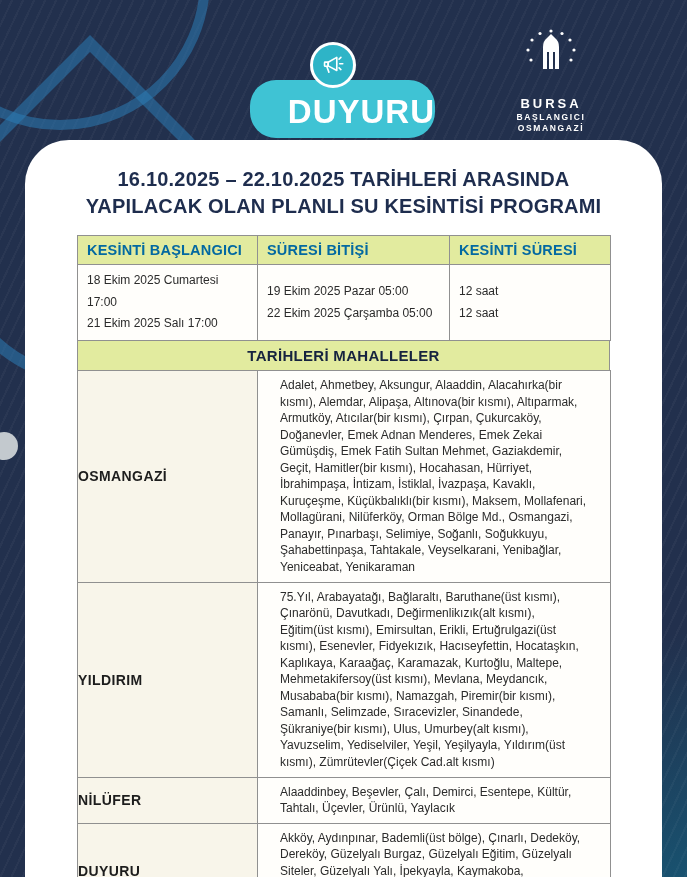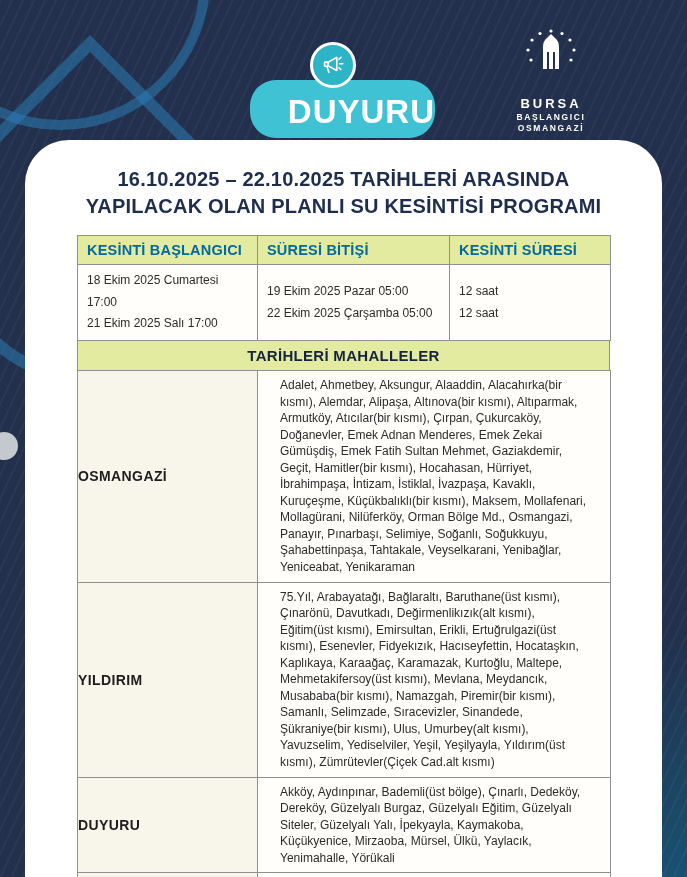--- a/index.html
+++ b/index.html
@@ -198,20 +198,24 @@
         <tbody>
           <tr>
             <th>OSMANGAZİ</th>
             <td>Adalet, Ahmetbey, Aksungur, Alaaddin, Alacahırka(bir kısmı), Alemdar, Alipaşa, Altınova(bir kısmı), Altıparmak, Armutköy, Atıcılar(bir kısmı), Çırpan, Çukurcaköy, Doğanevler, Emek Adnan Menderes, Emek Zekai Gümüşdiş, Emek Fatih Sultan Mehmet, Gaziakdemir, Geçit, Hamitler(bir kısmı), Hocahasan, Hürriyet, İbrahimpaşa, İntizam, İstiklal, İvazpaşa, Kavaklı, Kuruçeşme, Küçükbalıklı(bir kısmı), Maksem, Mollafenari, Mollagürani, Nilüferköy, Orman Bölge Md., Osmangazi, Panayır, Pınarbaşı, Selimiye, Soğanlı, Soğukkuyu, Şahabettinpaşa, Tahtakale, Veyselkarani, Yenibağlar, Yeniceabat, Yenikaraman</td>
           </tr>
           <tr>
             <th>YILDIRIM</th>
             <td>75.Yıl, Arabayatağı, Bağlaraltı, Baruthane(üst kısmı), Çınarönü, Davutkadı, Değirmenlikızık(alt kısmı), Eğitim(üst kısmı), Emirsultan, Erikli, Ertuğrulgazi(üst kısmı), Esenevler, Fidyekızık, Hacıseyfettin, Hocataşkın, Kaplıkaya, Karaağaç, Karamazak, Kurtoğlu, Maltepe, Mehmetakifersoy(üst kısmı), Mevlana, Meydancık, Musababa(bir kısmı), Namazgah, Piremir(bir kısmı), Samanlı, Selimzade, Sıracevizler, Sinandede, Şükraniye(bir kısmı), Ulus, Umurbey(alt kısmı), Yavuzselim, Yediselviler, Yeşil, Yeşilyayla, Yıldırım(üst kısmı), Zümrütevler(Çiçek Cad.alt kısmı)</td>
           </tr>
           <tr>
+            <th>NİLÜFER</th>
+            <td>Alaaddinbey, Beşevler, Çalı, Demirci, Esentepe, Kültür, Tahtalı, Üçevler, Ürünlü, Yaylacık</td>
+          </tr>
+          <tr>
             <th>DUYURU</th>
             <td>Akköy, Aydınpınar, Bademli(üst bölge), Çınarlı, Dedeköy, Dereköy, Güzelyalı Burgaz, Güzelyalı Eğitim, Güzelyalı Siteler, Güzelyalı Yalı, İpekyayla, Kaymakoba, Küçükyenice, Mirzaoba, Mürsel, Ülkü, Yaylacık, Yenimahalle, Yörükali</td>
           </tr>
           <tr>
             <th>KESTEL</th>
             <td>Barakfakih, Barakfakih OSB, Dudaklı, Narlıdere, Serme</td>
           </tr>
         </tbody>
       </table>
 

